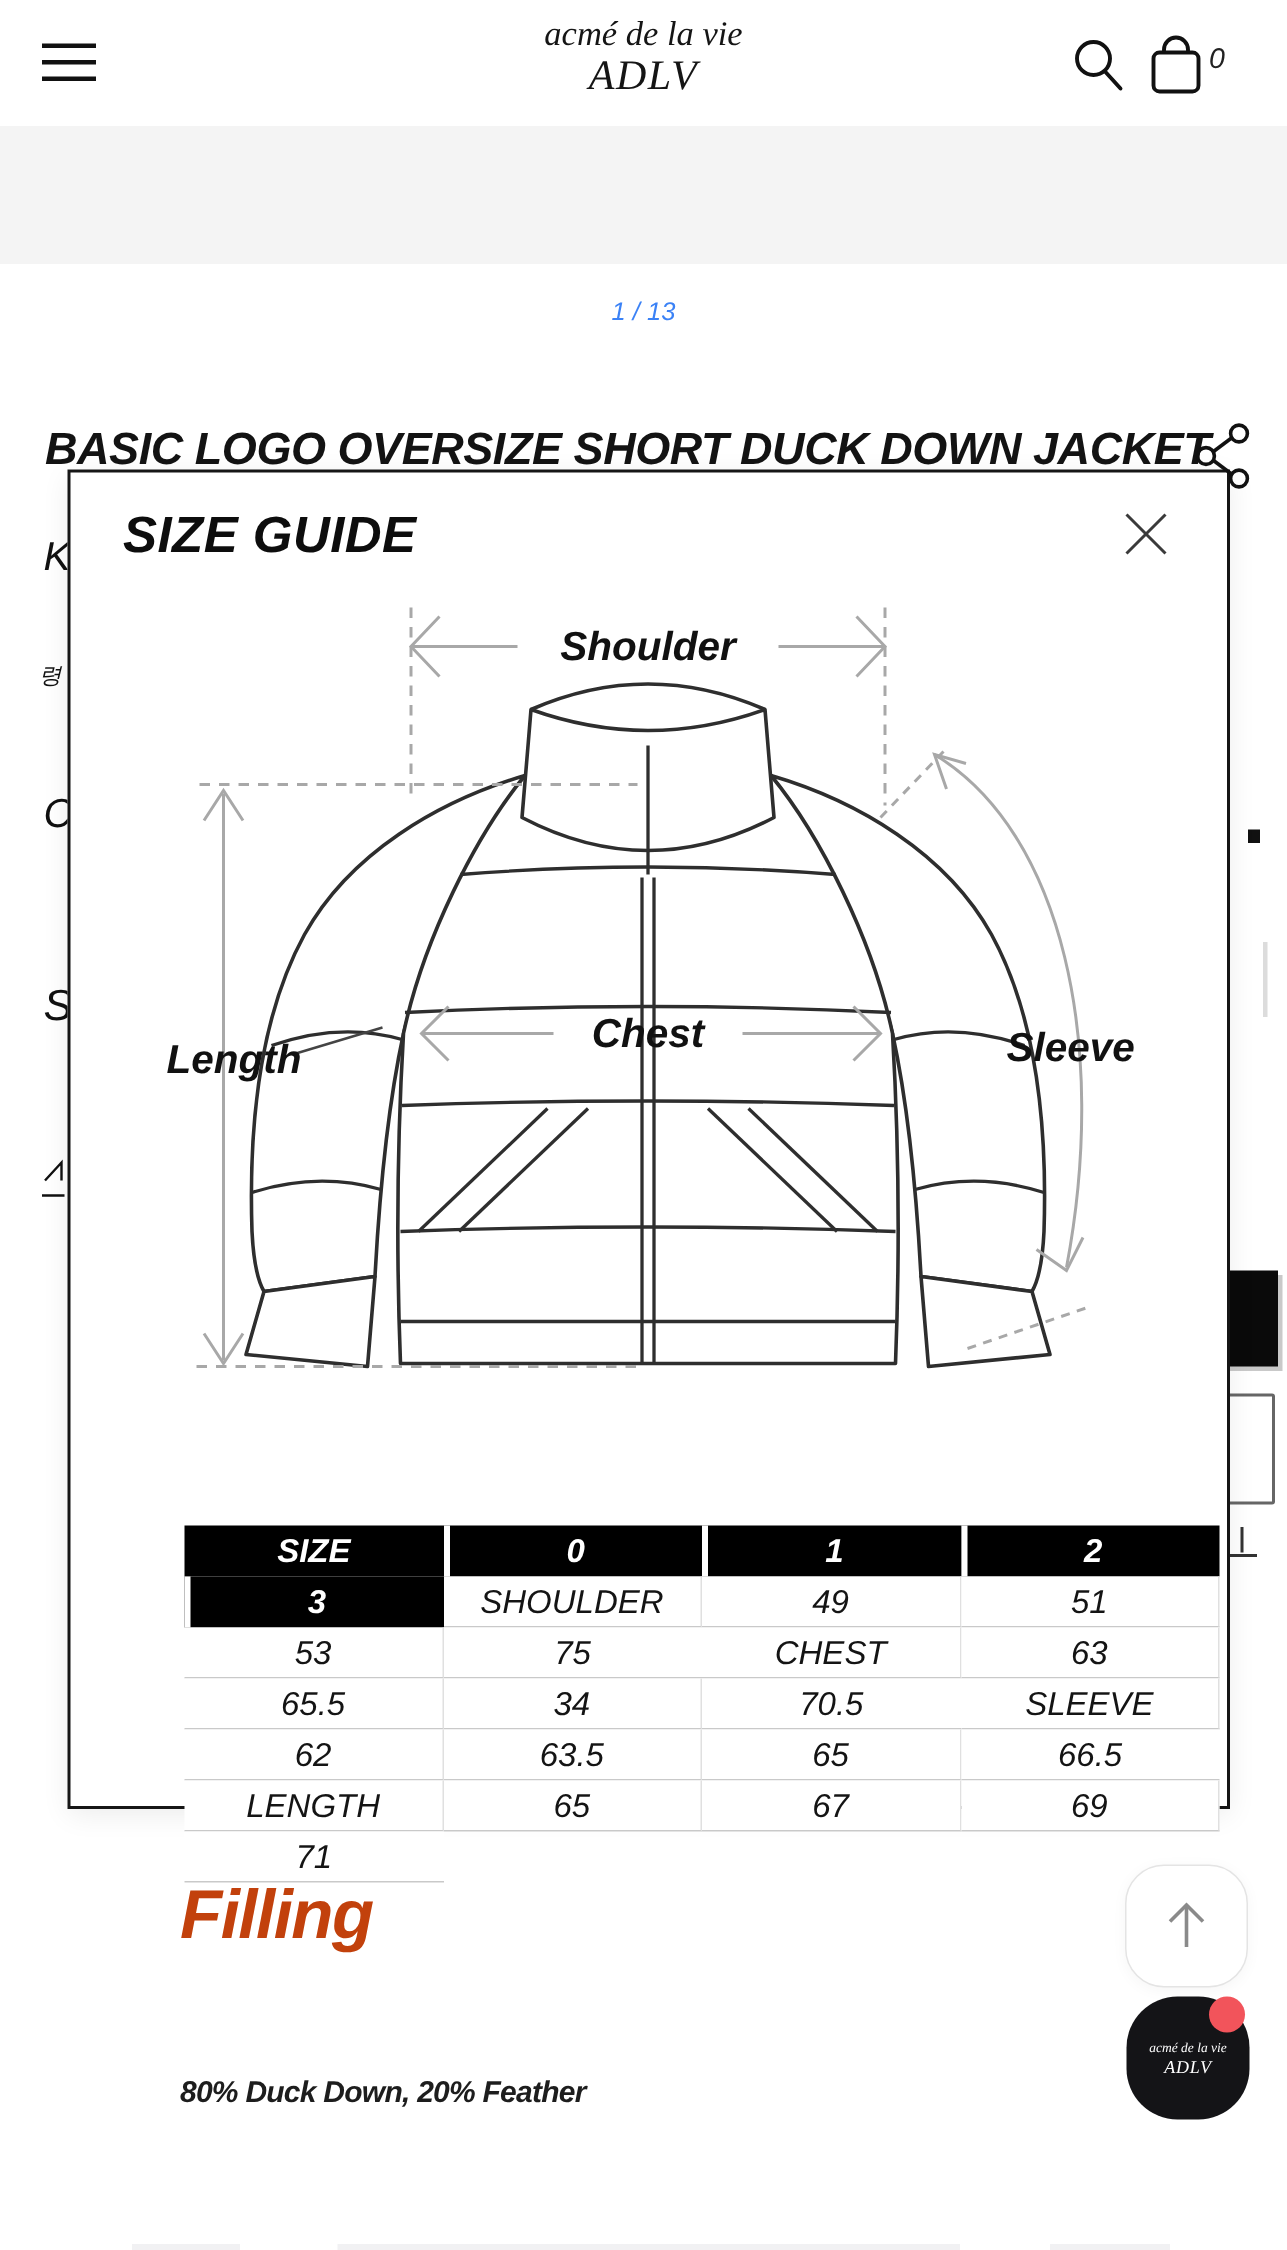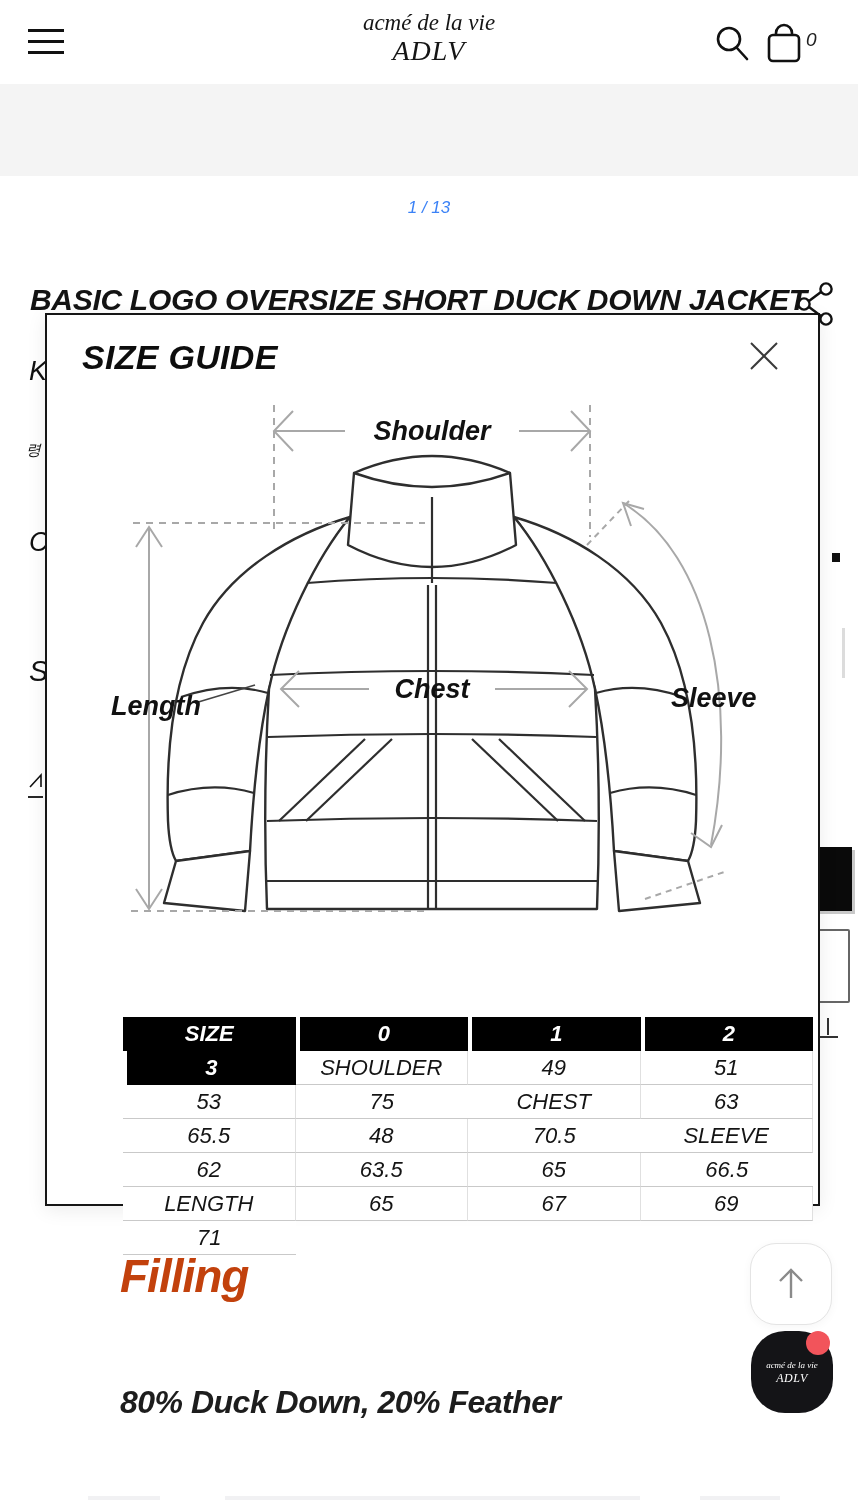--- a/index.html
+++ b/index.html
@@ -36,21 +36,21 @@
     background:#000;color:#fff;font-weight:700;font-size:22px;height:34px;
     display:flex;align-items:center;justify-content:center;}
   .size-table .th + .th{border-left:4px solid #fff;}
   .size-table .td{
     background:#fff;color:#141414;font-size:22px;height:33px;
     display:flex;align-items:center;justify-content:center;
     border-bottom:1px solid #c9c9c9;border-right:1px solid #e0e0e0;}
   .size-table .td.last{border-right:none;}
   
   .section-heading{left:120px;top:1249px;font-size:46px;font-weight:700;letter-spacing:-1px;color:#c2410c;}
-  .section-body{left:120px;top:1384px;font-size:32px;font-weight:600;letter-spacing:-0.5px;color:#1d1d1d;}
+  .section-body{left:120px;top:1384px;font-size:20px;font-weight:600;letter-spacing:-0.5px;color:#1d1d1d;}
   .to-top{left:750px;top:1243px;width:80px;height:80px;background:#fff;border:1px solid #e4e4e4;
     border-radius:26px;display:flex;align-items:center;justify-content:center;cursor:pointer;z-index:5;
     box-shadow:0 2px 10px rgba(0,0,0,0.04);}
   .chat-widget{left:751px;top:1331px;width:82px;height:82px;background:#141417;border-radius:34px;
     display:flex;flex-direction:column;align-items:center;justify-content:center;cursor:pointer;z-index:5;
     font-family:"Liberation Serif",serif;color:#fff;text-align:center;}
   .chat-widget .c1{font-size:9px;line-height:11px;}
   .chat-widget .c2{font-size:12px;line-height:14px;letter-spacing:0.5px;}
   .chat-dot{left:806px;top:1331px;width:24px;height:24px;border-radius:50%;background:#f2545b;z-index:6;}
   .skel{background:#f1f1f3;height:4px;top:1496px;}
@@ -196,21 +196,21 @@
 
       <div class="td">SHOULDER</div>
       <div class="td">49</div>
       <div class="td">51</div>
       <div class="td">53</div>
       <div class="td last">75</div>
 
       <div class="td">CHEST</div>
       <div class="td">63</div>
       <div class="td">65.5</div>
-      <div class="td">48</div>
+      <div class="td">34</div>
       <div class="td last">70.5</div>
 
       <div class="td">SLEEVE</div>
       <div class="td">62</div>
       <div class="td">63.5</div>
       <div class="td">65</div>
       <div class="td last">66.5</div>
 
       <div class="td">LENGTH</div>
       <div class="td">65</div>

